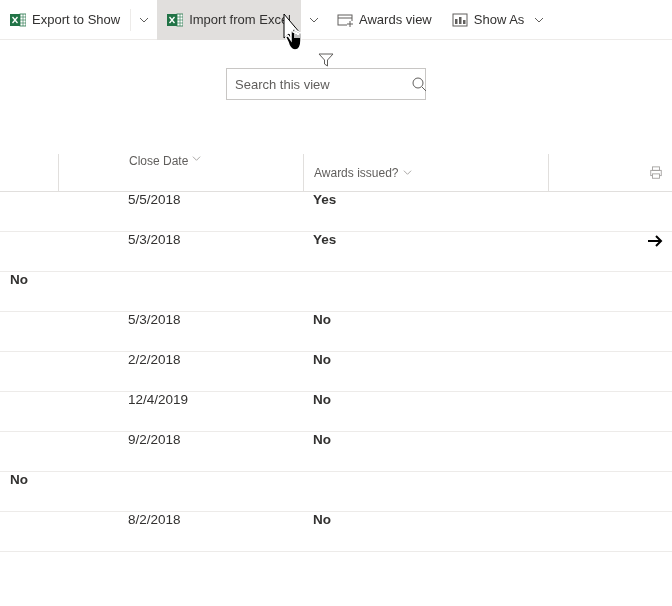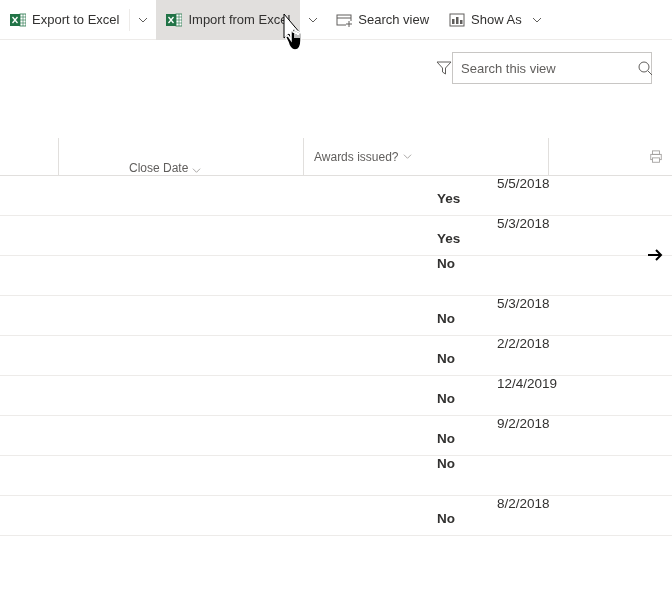--- a/index.html
+++ b/index.html
@@ -44,22 +44,23 @@
     padding: 0 8px;
     height: 40px;
     cursor: pointer;
   }
   .excel-icon {
     width: 16px; height: 16px;
   }
   .search-row {
     display: flex;
     align-items: center;
-    justify-content: flex-end;
+    justify-content: space-between;
     padding: 12px 20px 12px 0;
+    flex-direction: column;
   }
   .search-box {
     display: flex;
     align-items: center;
     border: 1px solid #c8c6c4;
     height: 32px;
     width: 200px;
     padding: 0 8px;
     justify-content: space-between;
   }
@@ -72,31 +73,30 @@
   }
   .search-box input::placeholder { color: #605e5c; }
   .grid-header {
     display: flex;
     align-items: center;
     height: 38px;
     border-bottom: 1px solid #e1dfdd;
     font-size: 12px;
     color: #605e5c;
   }
-  .col-close { width: 245px; padding-left: 70px; display:flex; align-items:flex-end; gap:4px; border-left: 1px solid #e1dfdd; height:100%; margin-left:58px;}
+  .col-close { width: 245px; padding-left: 70px; display:flex; align-items:flex-start; gap:4px; border-left: 1px solid #e1dfdd; height:100%; margin-left:58px;}
   .col-awards { width: 245px; display:flex; align-items:center; gap:4px; border-left: 1px solid #e1dfdd; height:100%; padding-left:10px;text-align:right;}
   .col-last { flex:1; border-left:1px solid #e1dfdd; height:100%; display:flex; align-items:center; justify-content:flex-end; padding-right:8px;}
   .row {
     display: flex;
-    align-items: flex-end;
+    align-items: flex-start;
     height: 40px;
     border-bottom: 1px solid #edebe9;
     font-size: 13.5px;
     color: #323130;
-    flex-direction: column;
   }
   .row .c1 { width: 245px; padding-left: 70px; margin-left:58px;}
   .row .c2 { width: 245px; padding-left: 10px; font-weight: bold;}
   .row .c3 { flex:1; display:flex; justify-content:flex-end; padding-right:8px;}
   .header-spacer { height: 42px; }
   .cursor {
     position: absolute;
     left: 275px;
     top: 12px;
     pointer-events: none;
@@ -113,21 +113,21 @@
       <svg class="excel-icon" viewBox="0 0 16 16">
           <rect x="0" y="2" width="10" height="12" fill="#217346"></rect>
           <rect x="10" y="2" width="6" height="12" fill="#fff" stroke="#217346" stroke-width="0.8"></rect>
           <line x1="10" y1="5" x2="16" y2="5" stroke="#217346" stroke-width="0.6"></line>
           <line x1="10" y1="8" x2="16" y2="8" stroke="#217346" stroke-width="0.6"></line>
           <line x1="10" y1="11" x2="16" y2="11" stroke="#217346" stroke-width="0.6"></line>
           <line x1="13" y1="2" x2="13" y2="14" stroke="#217346" stroke-width="0.6"></line>
           <path d="M2.5 5 L7.5 11 M7.5 5 L2.5 11" stroke="#fff" stroke-width="1.3"></path>
         </svg>
     </span>
-    <span>Export to Excel</span>
+    <span>Export to Show</span>
   </div>
   <div class="tb-sep"></div>
   <div class="tb-chev">
     <span>
       <svg width="10" height="10" viewBox="0 0 10 10">
           <path d="M1 3 L5 7 L9 3" stroke="#605e5c" stroke-width="1" fill="none"></path>
         </svg>
     </span>
   </div>
 
@@ -156,21 +156,21 @@
   <div class="tb-btn">
     <span>
       <svg width="16" height="16" viewBox="0 0 16 16">
           <rect x="1" y="3" width="14" height="10" fill="none" stroke="#605e5c" stroke-width="1"></rect>
           <line x1="1" y1="6" x2="15" y2="6" stroke="#605e5c" stroke-width="1"></line>
           <rect x="10" y="9" width="7" height="7" fill="#fff"></rect>
           <line x1="13" y1="9" x2="13" y2="15" stroke="#605e5c" stroke-width="1"></line>
           <line x1="10" y1="12" x2="16" y2="12" stroke="#605e5c" stroke-width="1"></line>
         </svg>
     </span>
-    <span>Search view</span>
+    <span>Awards view</span>
   </div>
 
   <div class="tb-btn">
     <span>
       <svg width="16" height="16" viewBox="0 0 16 16">
           <rect x="1" y="2" width="14" height="12" fill="none" stroke="#605e5c" stroke-width="1"></rect>
           <rect x="3" y="7" width="2.5" height="5" fill="#605e5c"></rect>
           <rect x="7" y="5" width="2.5" height="7" fill="#605e5c"></rect>
           <rect x="11" y="8" width="2.5" height="4" fill="#605e5c"></rect>
         </svg>

